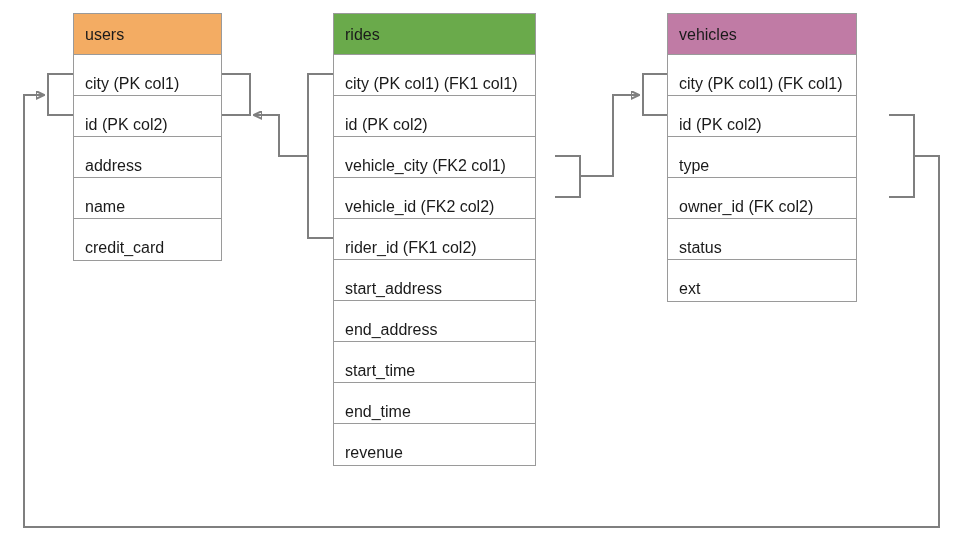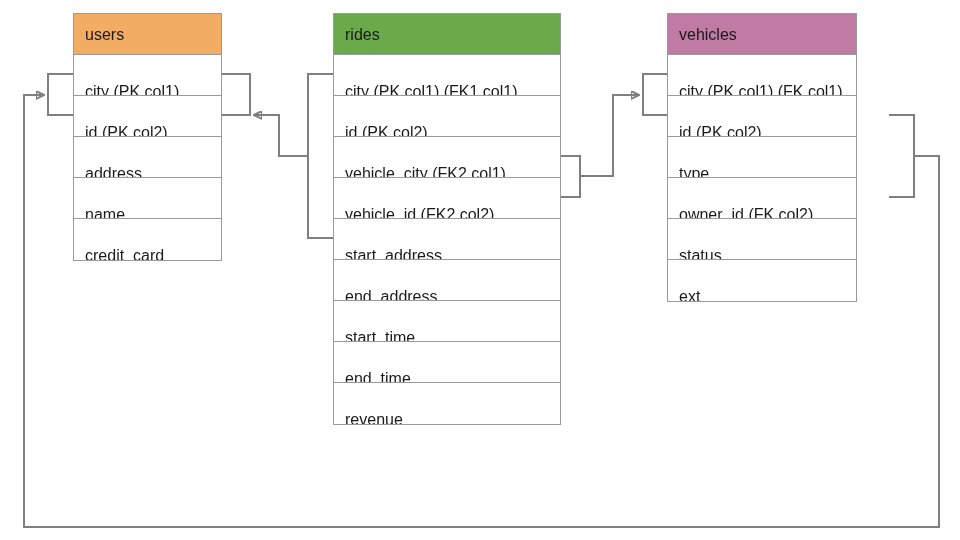--- a/index.html
+++ b/index.html
@@ -17,30 +17,30 @@
     box-sizing:border-box;
     height:41px;line-height:41px;
     padding:0 11px;
     font-size:16px;color:#1a1a1a;
     border-bottom:1px solid #9a9a9a;
     white-space:nowrap;overflow:hidden;
   }
   .row{
     box-sizing:border-box;
     height:41px;line-height:41px;
-    padding:16px 11px;
+    padding:8px 11px;
     font-size:16px;color:#1a1a1a;
     border-bottom:1px solid #9a9a9a;
     white-space:nowrap;overflow:hidden;
     background:#ffffff;
   }
   .row.last{border-bottom:none;}
 
   #t-users{left:71px;top:13px;width:149px;}
-  #t-rides{left:331px;top:13px;width:228px;}
+  #t-rides{left:331px;top:13px;width:203px;}
   #t-vehicles{left:665px;top:13px;width:190px;}
 
   svg.links{position:absolute;left:0;top:0;width:960px;height:540px;pointer-events:none;}
   svg.links path, svg.links line{fill:none;stroke:#7f7f7f;stroke-width:2;}
 </style>
 </head>
 <body>
 
 <div id="canvas">
 
@@ -78,20 +78,21 @@
     <div class="row">name</div>
     <div class="row last">credit_card</div>
   </div>
 
   <div class="table" id="t-rides">
     <div class="thead" style="background: rgb(106, 170, 75);">rides</div>
     <div class="row">city (PK col1) (FK1 col1)</div>
     <div class="row">id (PK col2)</div>
     <div class="row">vehicle_city (FK2 col1)</div>
     <div class="row">vehicle_id (FK2 col2)</div>
+    <div class="row">rider_id (FK1 col2)</div>
     <div class="row">start_address</div>
     <div class="row">end_address</div>
     <div class="row">start_time</div>
     <div class="row">end_time</div>
     <div class="row last">revenue</div>
   </div>
 
   <div class="table" id="t-vehicles">
     <div class="thead" style="background: rgb(192, 123, 165);">vehicles</div>
     <div class="row">city (PK col1) (FK col1)</div>

